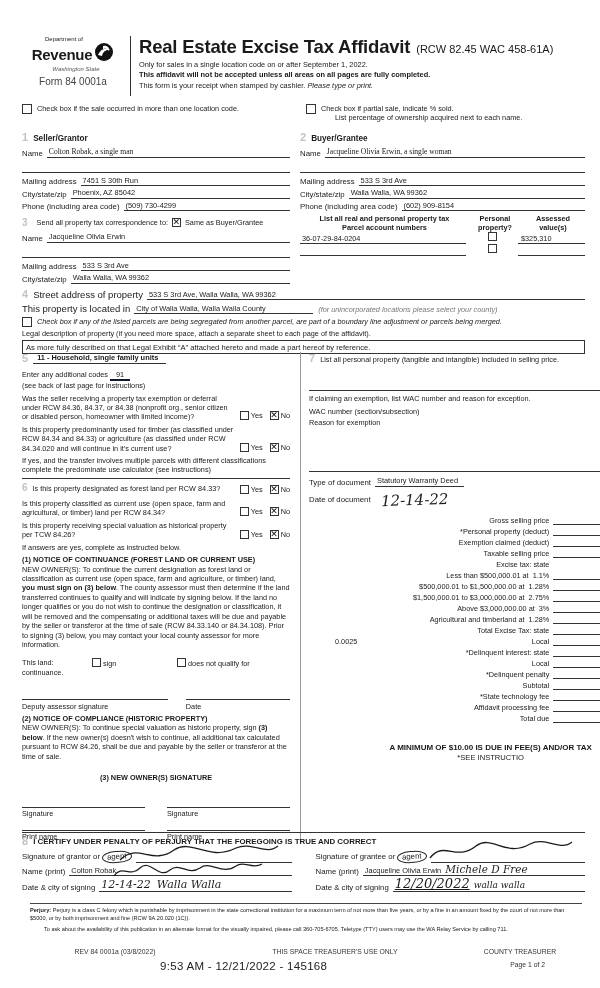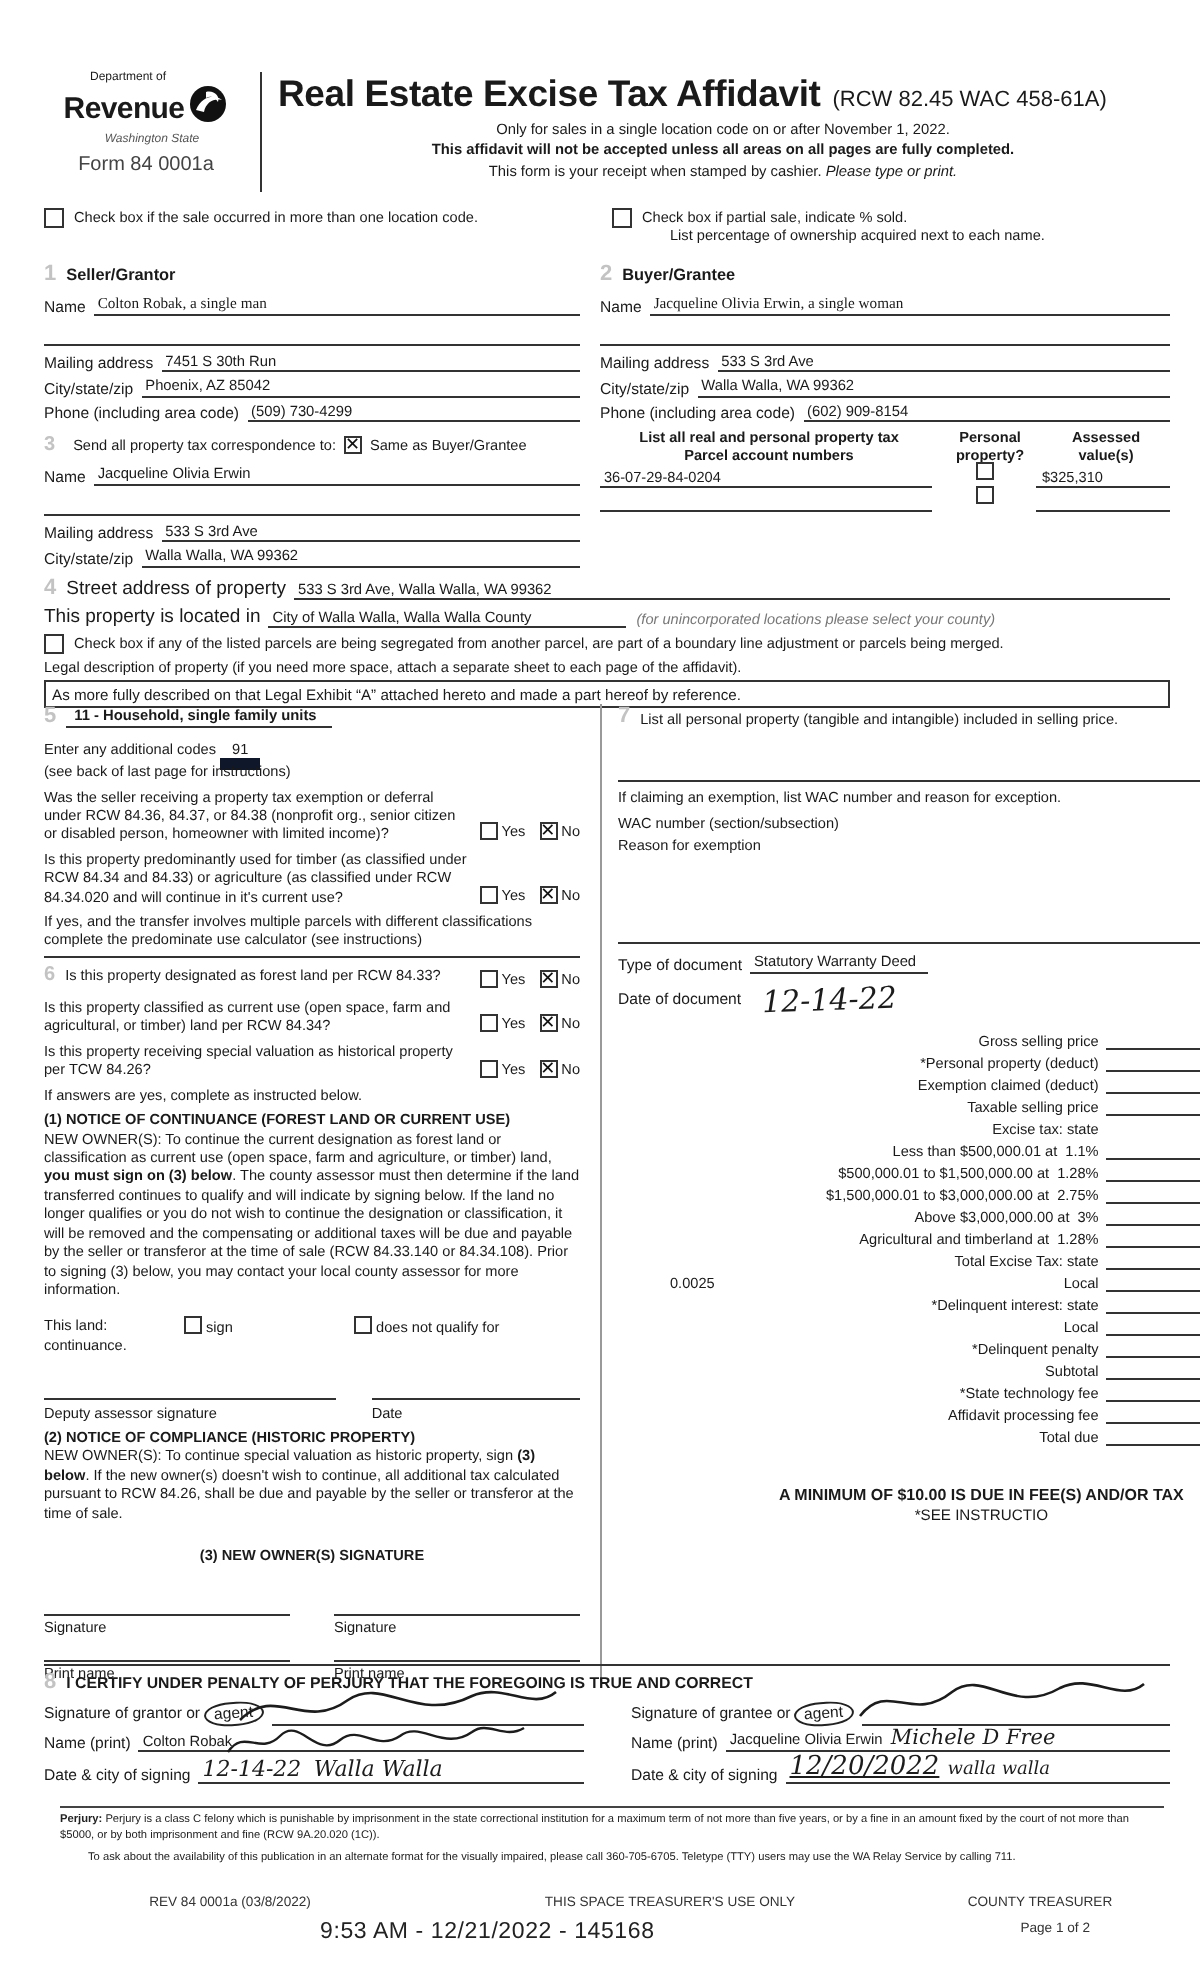--- a/index.html
+++ b/index.html
@@ -9,21 +9,21 @@
   .abs{position:absolute;}
   
   .header{display:flex;position:absolute;left:22px;top:36px;right:16px;}
   .logo-col{width:102px;text-align:center;flex:0 0 102px;}
   .dep-of{font-size:6px;margin-left:-18px;}
   .rev-row{display:flex;align-items:center;justify-content:center;gap:2px;}
   .revenue{font-size:15px;font-weight:bold;letter-spacing:-.3px;}
   .wa-state{font-size:6px;font-style:italic;color:#555;margin-left:6px;}
   .form-no{font-size:10px;color:#444;margin-top:4px;}
   .hdr-div{border-left:1.6px solid #333;height:60px;margin:0 8px 0 6px;}
-  .title-col{flex:1;text-align:center;}
+  .title-col{flex:1;}
   .title-row{display:flex;align-items:baseline;gap:6px;}
   .main-title{font-size:18.5px;font-weight:bold;letter-spacing:-.2px;}
   .title-code{font-size:11px;}
   .subtitle{font-size:7.4px;margin-top:1.5px;}
   .it{font-style:italic;}
   
   .cb{display:inline-block;width:8px;height:8px;border:1px solid #333;position:relative;
       vertical-align:-1px;background:#fff;flex:0 0 8px;}
   .cb.checked::after{content:"✕";position:absolute;left:-0.5px;top:-2.5px;font-size:10px;color:#111;}
   .cb-sm{width:7px;height:7px;flex:0 0 7px;}
@@ -96,21 +96,21 @@
       </div>
       <div class="wa-state">Washington State</div>
       <div class="form-no">Form 84 0001a</div>
     </div>
     <div class="hdr-div"></div>
     <div class="title-col">
       <div class="title-row">
         <span class="main-title">Real Estate Excise Tax Affidavit</span>
         <span class="title-code">(RCW 82.45 WAC 458-61A)</span>
       </div>
-      <div class="subtitle">Only for sales in a single location code on or after November 1, 2022.</div>
+      <div class="subtitle">Only for sales in a single location code on or after September 1, 2022.</div>
       <div class="subtitle b">This affidavit will not be accepted unless all areas on all pages are fully completed.</div>
       <div class="subtitle"><span>This form is your receipt when stamped by cashier. </span><span class="it">Please type or print.</span></div>
     </div>
   </div>
 
   <div class="abs" style="left:22px;top:104px;right:15px;display:flex;">
     <div style="flex:0 0 270px;display:flex;gap:5px;align-items:flex-start;">
       <span class="cb"></span>
       <span class="small">Check box if the sale occurred in more than one location code.</span>
     </div>
@@ -208,38 +208,38 @@
     <div class="row">
       <span class="secnum">4</span>
       <span class="lbl biglbl">Street address of property</span>
       <span class="fld">533 S 3rd Ave, Walla Walla, WA 99362</span>
     </div>
     <div class="row mt3">
       <span class="lbl biglbl">This property is located in</span>
       <span class="fld" style="flex:0 0 175px;">City of Walla Walla, Walla Walla County</span>
       <span class="small it" style="color:#777;padding-left:5px;">(for unincorporated locations please select your county)</span>
     </div>
-    <div class="mt3" style="display:flex;gap:5px;align-items:flex-start;">
+    <div class="mt3" style="display:flex;gap:5px;align-items:flex-start;font-style:italic;">
       <span class="cb"></span>
       <span class="small">Check box if any of the listed parcels are being segregated from another parcel, are part of a boundary line adjustment or parcels being merged.</span>
     </div>
     <div class="small mt2">Legal description of property (if you need more space, attach a separate sheet to each page of the affidavit).</div>
     <div class="mt2" style="border:1px solid #333;padding:1.5px 3px;font-size:7.6px;">As more fully described on that Legal Exhibit “A” attached hereto and made a part hereof by reference.</div>
   </div>
 
   <div class="cols" style="top:352px;">
 
     <div class="colL">
       <div class="row">
         <span class="secnum">5</span>
         <span style="border-bottom:1px solid #333;font-size:7.4px;font-weight:bold;padding:0 8px 1px 4px;">11 - Household, single family units</span>
       </div>
       <div class="mt6 small">
         <span>Enter any additional codes</span>
-        <span style="border-bottom:6px solid #0f172a;padding:0 6px;text-align:right;">91</span>
+        <span style="border-bottom:2px solid #0f172a;padding:0 6px;text-align:right;">91</span>
       </div>
       <div class="small mt2">(see back of last page for instructions)</div>
 
       <div class="q">
         <span class="qtext">Was the seller receiving a property tax exemption or deferral under RCW 84.36, 84.37, or 84.38 (nonprofit org., senior citizen or disabled person, homeowner with limited income)?</span>
         <span class="qyn">
             <span class="cb cb-sm"></span>
             <span>Yes</span>
             <span class="cb cb-sm checked"></span>
             <span>No</span>

